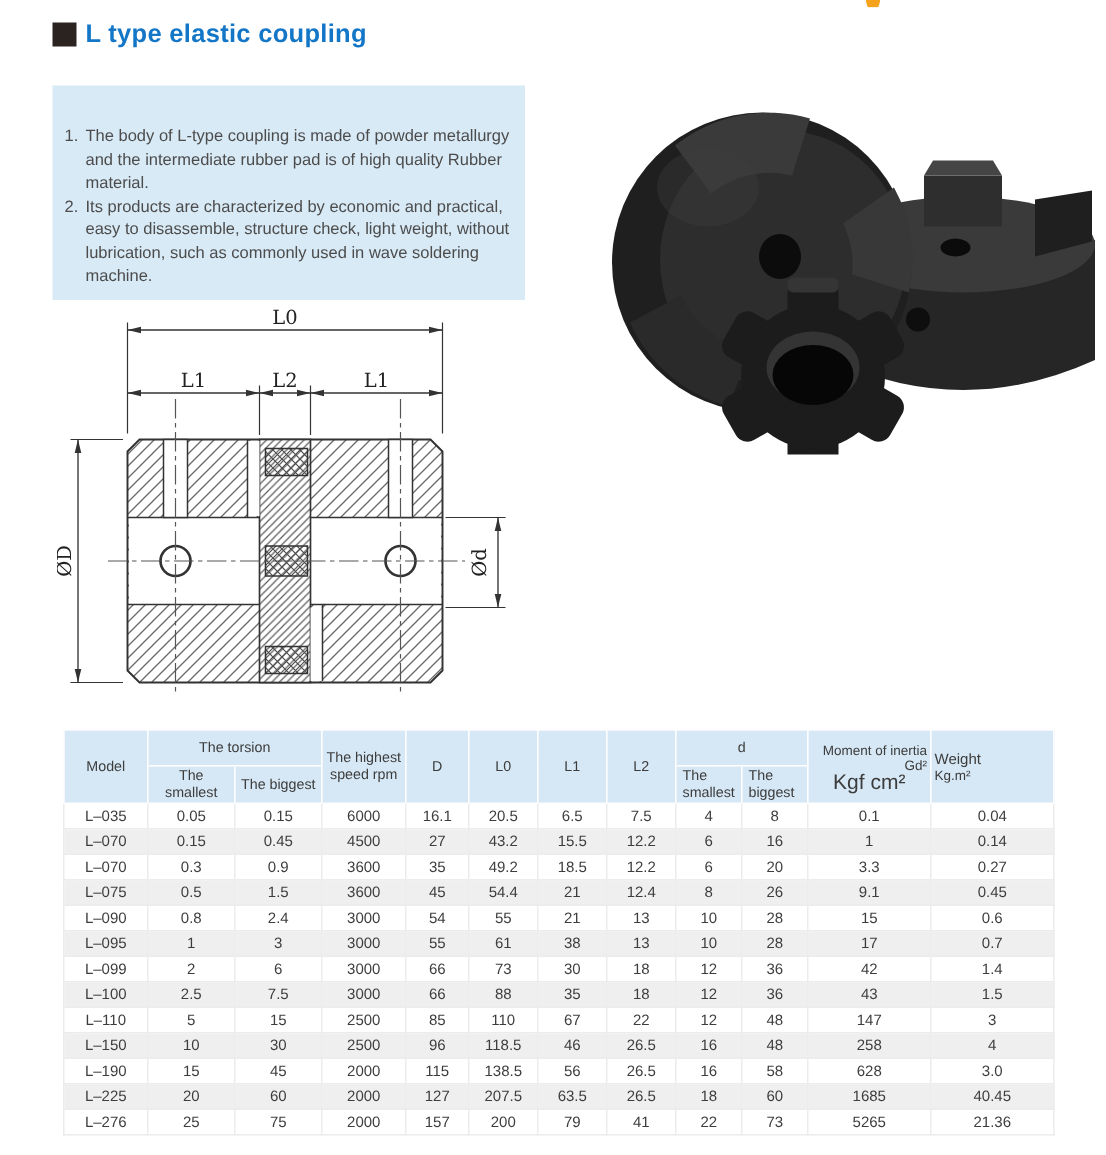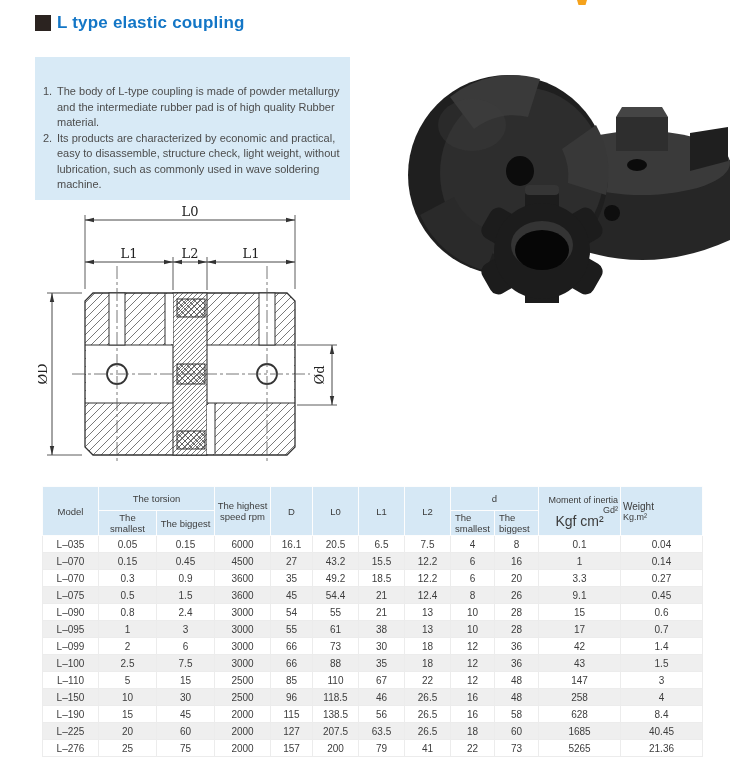--- a/index.html
+++ b/index.html
@@ -382,21 +382,21 @@
           <td>15</td>
           <td>45</td>
           <td>2000</td>
           <td>115</td>
           <td>138.5</td>
           <td>56</td>
           <td>26.5</td>
           <td>16</td>
           <td>58</td>
           <td>628</td>
-          <td>8.4</td>
+          <td>3.0</td>
         </tr>
         <tr class="alt">
           <td>L–225</td>
           <td>20</td>
           <td>60</td>
           <td>2000</td>
           <td>127</td>
           <td>207.5</td>
           <td>63.5</td>
           <td>26.5</td>

